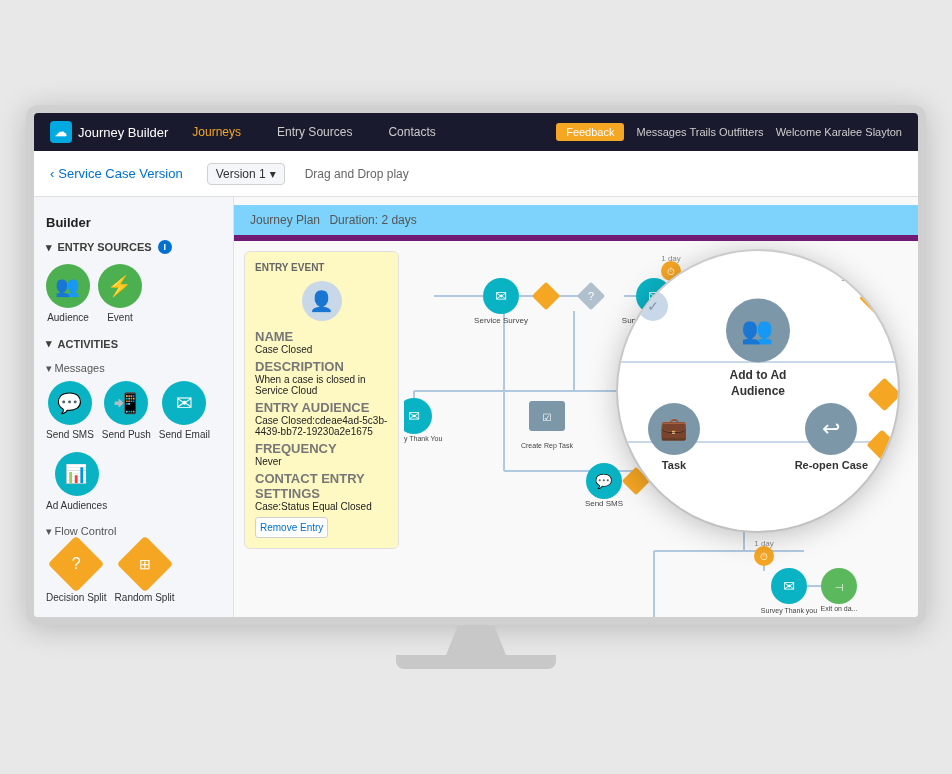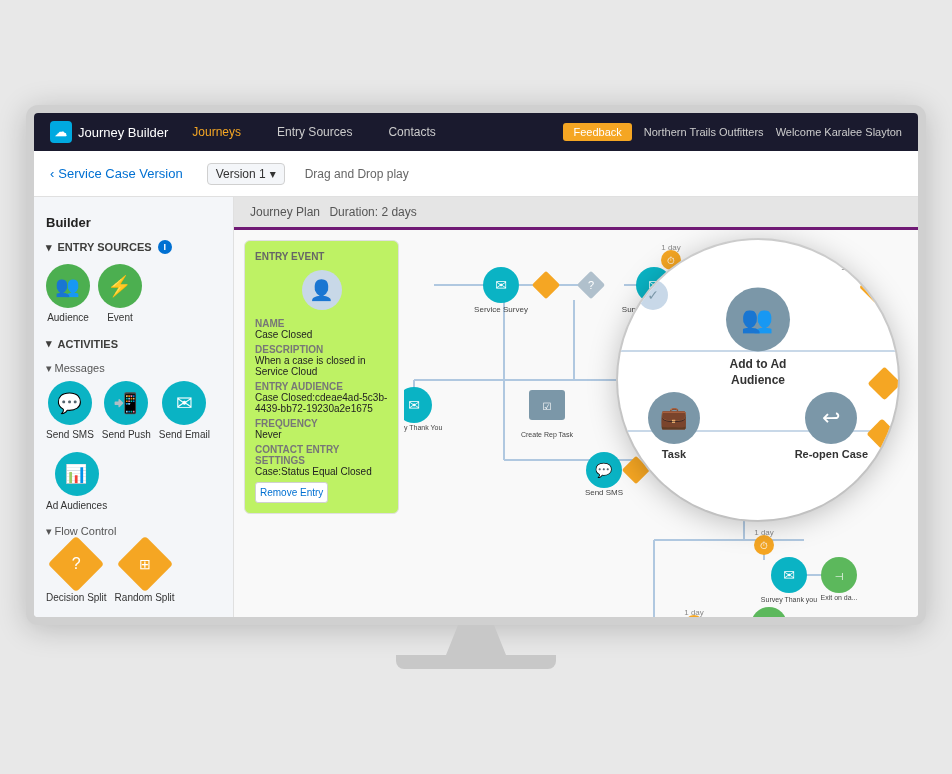--- a/index.html
+++ b/index.html
@@ -245,37 +245,38 @@
     .journey-canvas {
       flex: 1;
       background: #f9f9f9;
       overflow: hidden;
       position: relative;
     }
     .journey-plan-header {
       padding: 8px 16px;
       font-size: 12px;
       color: #555;
-      border-bottom: 3px solid #701a75;
-      background: #e5e5e5;
+      border-bottom: 6px solid #701a75;
+      background: #7dd3fc;
+      margin-top: 8px;
     }
     .canvas-area {
       width: 100%;
       height: calc(100% - 32px);
       overflow: auto;
       position: relative;
     }
 
     
     .entry-event-panel {
       position: absolute;
       left: 10px;
       top: 10px;
       width: 155px;
-      background: #bef264;
+      background: #fef9c3;
       border: 1px solid #e0e0e0;
       border-radius: 6px;
       padding: 10px;
       font-size: 10px;
       color: #333;
     }
     .entry-event-title {
       font-size: 10px;
       font-weight: 700;
       color: #666;
@@ -288,21 +289,21 @@
       border-radius: 50%;
       background: #c8d8e8;
       display: flex;
       align-items: center;
       justify-content: center;
       margin: 0 auto 8px;
       font-size: 20px;
       color: #5a7a9a;
     }
     .entry-field { margin-bottom: 4px; }
-    .entry-field-label { font-weight: 700; font-size: 10px; color: #777; text-transform: uppercase; }
+    .entry-field-label { font-weight: 700; font-size: 13px; color: #777; text-transform: uppercase; }
     .entry-field-value { font-size: 10px; color: #222; }
     .remove-btn {
       display: block;
       text-align: center;
       margin-top: 5px;
       padding: 4px;
       border: 1px solid #d0d0d0;
       border-radius: 3px;
       font-size: 10px;
       color: #0070d2;
@@ -378,21 +379,21 @@
         <div class="nav-brand-icon">☁</div>
         <span class="nav-brand-text">Journey Builder</span>
       </div>
       <div class="nav-links">
         <span class="nav-link">Journeys</span>
         <span class="nav-link inactive">Entry Sources</span>
         <span class="nav-link inactive">Contacts</span>
       </div>
       <div class="nav-right">
         <button class="feedback-btn">Feedback</button>
-        <span class="nav-org">Northern Trails Outfitters</span>
+        <span class="nav-org">Messages Trails Outfitters</span>
         <span class="nav-welcome">Welcome Karalee Slayton</span>
       </div>
     </nav>
 
     <div class="header-bar">
       <div class="back-btn">
         <span>‹</span>
         <span>Service Case Version</span>
       </div>
       <div class="version-select">

